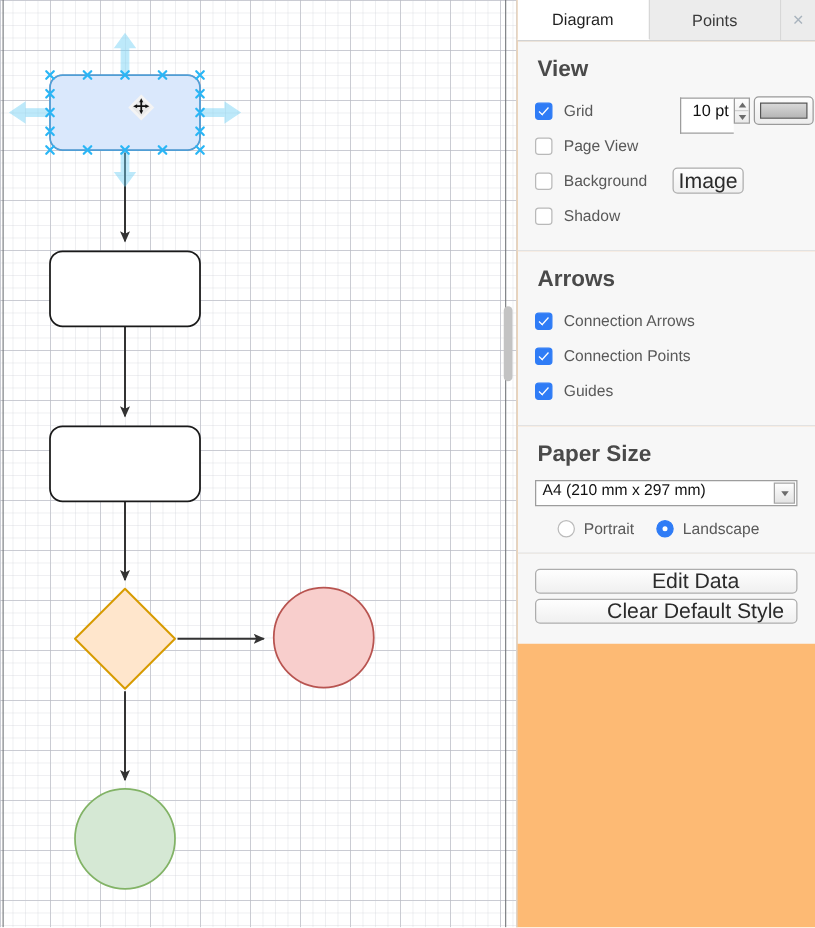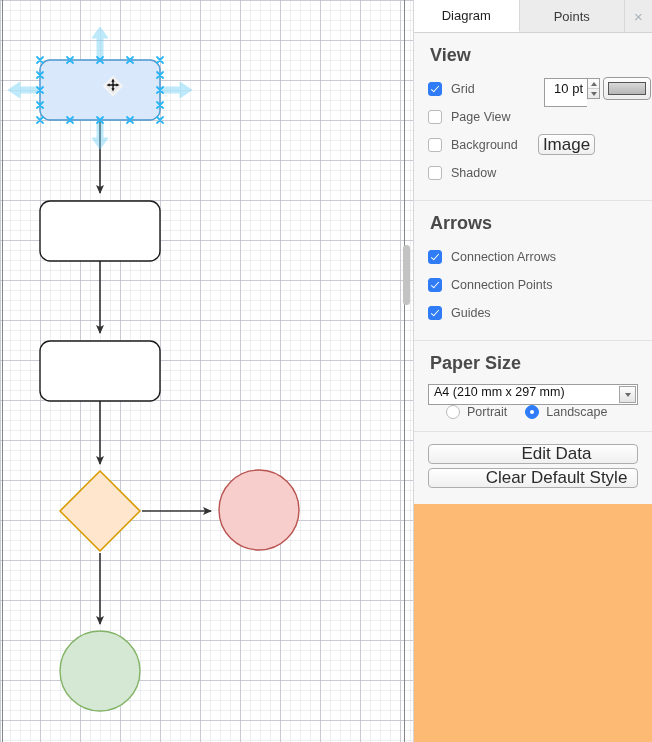--- a/index.html
+++ b/index.html
@@ -281,20 +281,21 @@
     border: 1px solid #a4a4a4;
     box-sizing: border-box;
     display: flex;
     align-items: center;
     justify-content: center;
   }
 
   #orient-row {
     display: flex;
     align-items: flex-start;
+    margin-top: 11px;
     padding-left: 18px;
   }
   .radio {
     width: 14px; height: 14px;
     border-radius: 50%;
     border: 1px solid #bbbbbb;
     background: #ffffff;
     box-sizing: border-box;
     margin-right: 7px;
     position: relative;

